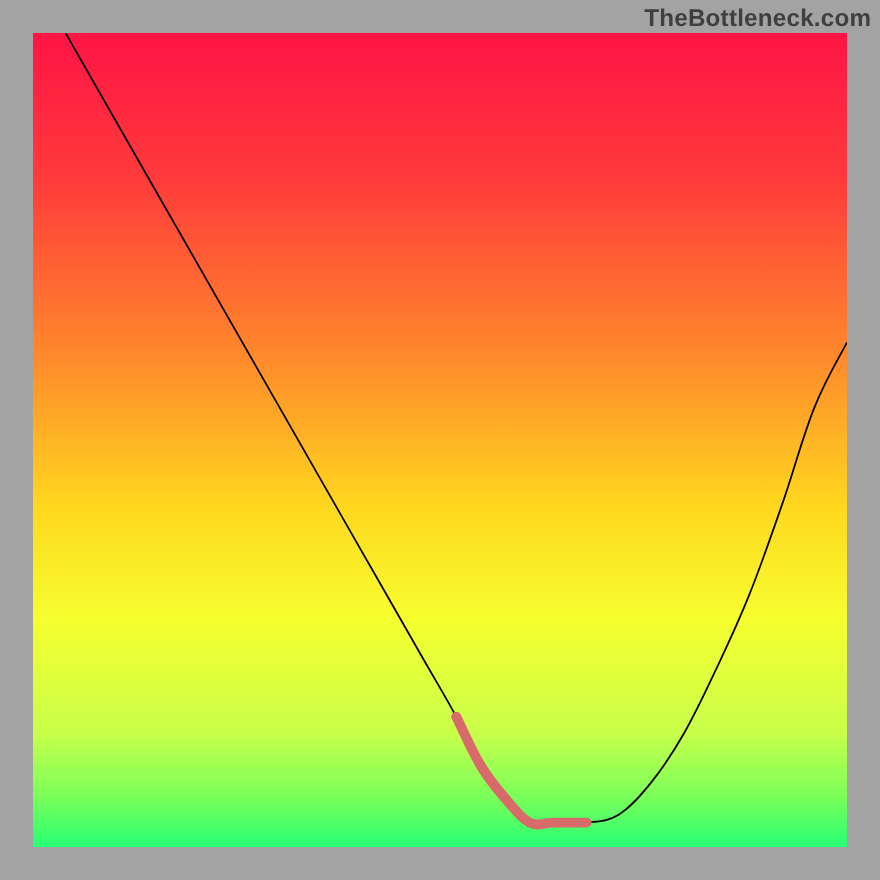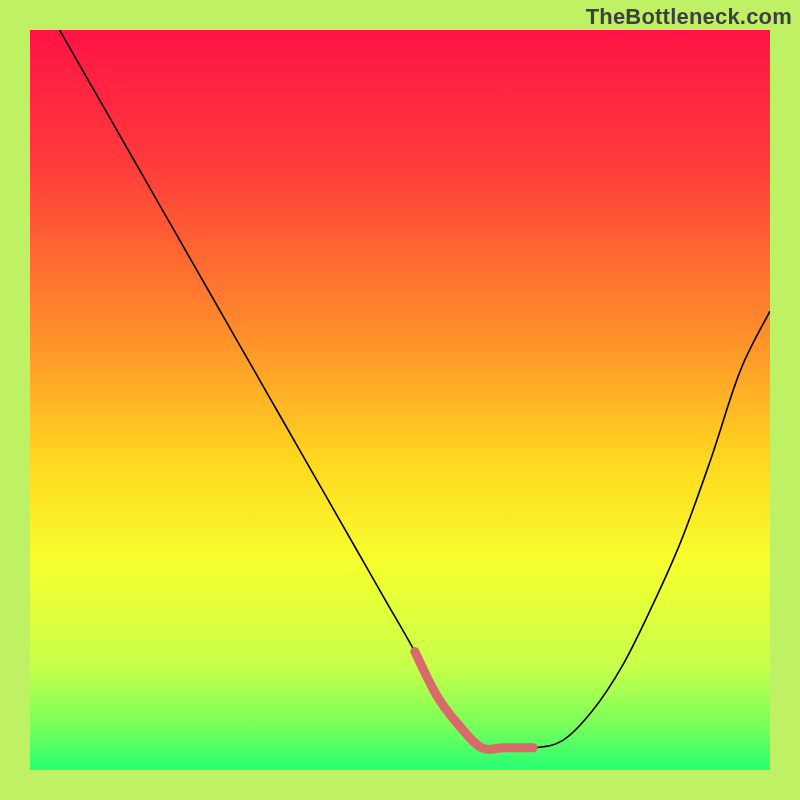--- a/index.html
+++ b/index.html
@@ -8,21 +8,21 @@
     width: 800px;
     height: 800px;
     overflow: hidden;
     background: #000;
     font-family: Arial, Helvetica, sans-serif;
   }
   .frame {
     position: relative;
     width: 800px;
     height: 800px;
-    background: #bef264;
+    background: #a3a3a3;
   }
   .watermark {
     position: absolute;
     top: 4px;
     right: 8px;
     font-size: 22px;
     font-weight: 600;
     color: #3f3f3f;
     letter-spacing: 0.2px;
     z-index: 10;

